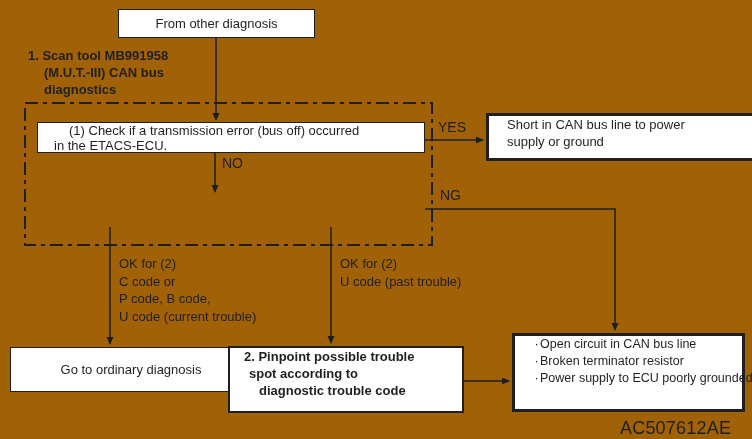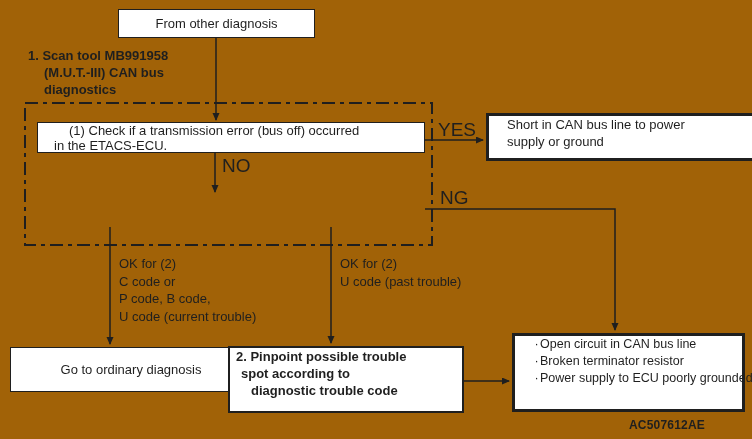--- a/index.html
+++ b/index.html
@@ -39,29 +39,29 @@
   }
   .bold { font-weight: bold; }
   .label {
     position: absolute;
     font-size: 13px;
     line-height: 17px;
     white-space: nowrap;
   }
   .edge-label {
     position: absolute;
-    font-size: 19px;
+    font-size: 14px;
     white-space: nowrap;
   }
   .bullet-row { white-space: nowrap; }
   .bullet-row .dot { display: inline-block; width: 7px; text-align: center; }
   .fig-code {
     position: absolute;
-    font-size: 12px;
-    font-weight: bold;
+    font-size: 18px;
+    font-weight: normal;
     letter-spacing: 0.2px;
   }
 </style>
 </head>
 <body>
 
 <div class="canvas">
 
   <svg class="svg-layer" viewBox="0 0 752 439">
     <defs>
@@ -115,21 +115,21 @@
 
   <div class="label" style="left:340px; top:255px; line-height:17.5px;">
     <div>OK for (2)</div>
     <div>U code (past trouble)</div>
   </div>
 
   <div class="node center" style="left:10px; top:347px; width:242px; height:45px;">
     <span>Go to ordinary diagnosis</span>
   </div>
 
-  <div class="node vcenter bold" style="left:228px; top:346px; width:236px; height:67px; border-width:2px; padding-left:6px; line-height:17px;">
+  <div class="node vcenter bold" style="left:228px; top:346px; width:236px; height:67px; border-width:2px; padding-left:14px; line-height:17px;">
     <div>2. Pinpoint possible trouble</div>
     <div style="margin-left:5px;">spot according to</div>
     <div style="margin-left:15px;">diagnostic trouble code</div>
   </div>
 
   <div class="node thick vcenter" style="left:512px; top:333px; width:233px; height:79px; padding-left:18px; font-size:12.5px; line-height:17px;">
     <div class="bullet-row">
       <span class="dot">·</span><span>Open circuit in CAN bus line</span>
     </div>
     <div class="bullet-row">

